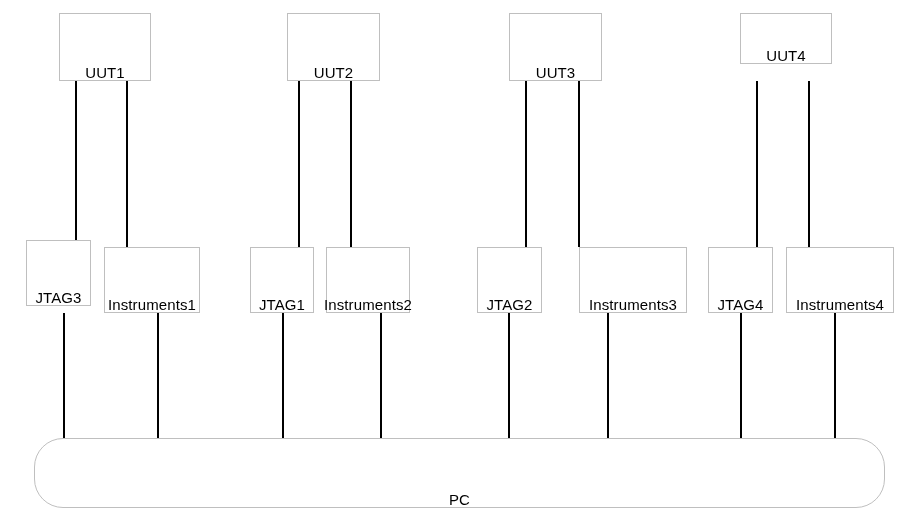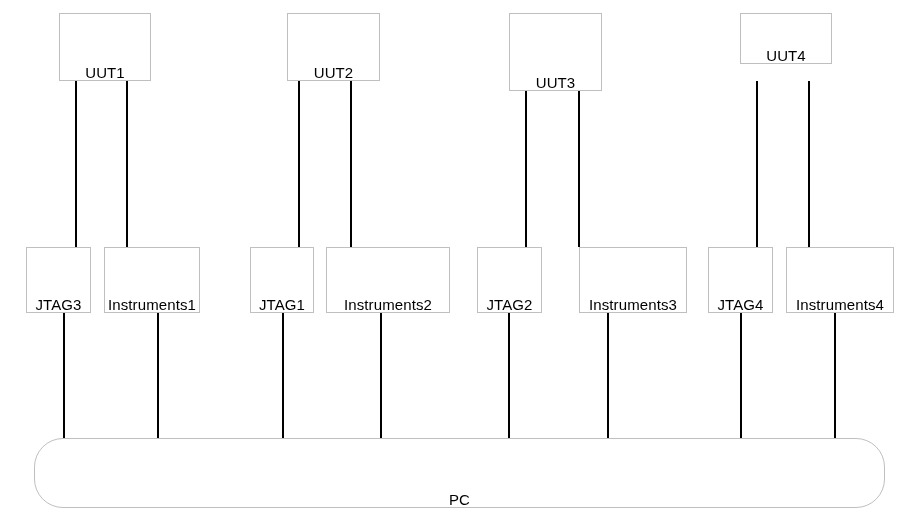--- a/index.html
+++ b/index.html
@@ -66,48 +66,48 @@
       <div class="connector" style="left: 834px; top: 313px; height: 125px; background: rgb(0, 0, 0);"></div>
     </div>
 
   <div id="layer-uut">
       <div class="node" style="left: 59px; top: 13px; width: 92px; height: 68px; border-color: rgb(191, 191, 191);">
         <span class="node-label">UUT1</span>
       </div>
       <div class="node" style="left: 281px; top: 13px; width: 93px; height: 68px; border-color: rgb(191, 191, 191); margin-left: 6px;">
         <span class="node-label">UUT2</span>
       </div>
-      <div class="node" style="left: 509px; top: 13px; width: 93px; height: 78px; border-color: rgb(191, 191, 191);">
+      <div class="node" style="left: 509px; top: 13px; width: 93px; height: 68px; border-color: rgb(191, 191, 191);">
         <span class="node-label">UUT3</span>
       </div>
       <div class="node" style="left: 740px; top: 13px; width: 92px; height: 51px; border-color: rgb(191, 191, 191);">
         <span class="node-label">UUT4</span>
       </div>
     </div>
 
   <div id="layer-jtag">
-      <div class="node" style="left: 26px; top: 247px; width: 65px; height: 66px; border-color: rgb(191, 191, 191);">
+      <div class="node" style="left: 26px; top: 240px; width: 65px; height: 66px; border-color: rgb(191, 191, 191);">
         <span class="node-label">JTAG3</span>
       </div>
       <div class="node" style="left: 250px; top: 247px; width: 64px; height: 66px; border-color: rgb(191, 191, 191);">
         <span class="node-label">JTAG1</span>
       </div>
       <div class="node" style="left: 477px; top: 247px; width: 65px; height: 66px; border-color: rgb(191, 191, 191);">
         <span class="node-label">JTAG2</span>
       </div>
       <div class="node" style="left: 708px; top: 247px; width: 65px; height: 66px; border-color: rgb(191, 191, 191);">
         <span class="node-label">JTAG4</span>
       </div>
     </div>
 
   <div id="layer-instruments">
       <div class="node" style="left: 104px; top: 247px; width: 96px; height: 66px; border-color: rgb(191, 191, 191);">
         <span class="node-label">Instruments1</span>
       </div>
-      <div class="node" style="left: 326px; top: 247px; width: 124px; height: 66px; border-color: rgb(191, 191, 191);">
+      <div class="node" style="left: 326px; top: 247px; width: 84px; height: 66px; border-color: rgb(191, 191, 191);">
         <span class="node-label">Instruments2</span>
       </div>
       <div class="node" style="left: 555px; top: 247px; width: 108px; height: 66px; border-color: rgb(191, 191, 191); margin-left: 24px;">
         <span class="node-label">Instruments3</span>
       </div>
       <div class="node" style="left: 786px; top: 247px; width: 108px; height: 66px; border-color: rgb(191, 191, 191);">
         <span class="node-label">Instruments4</span>
       </div>
     </div>
 

